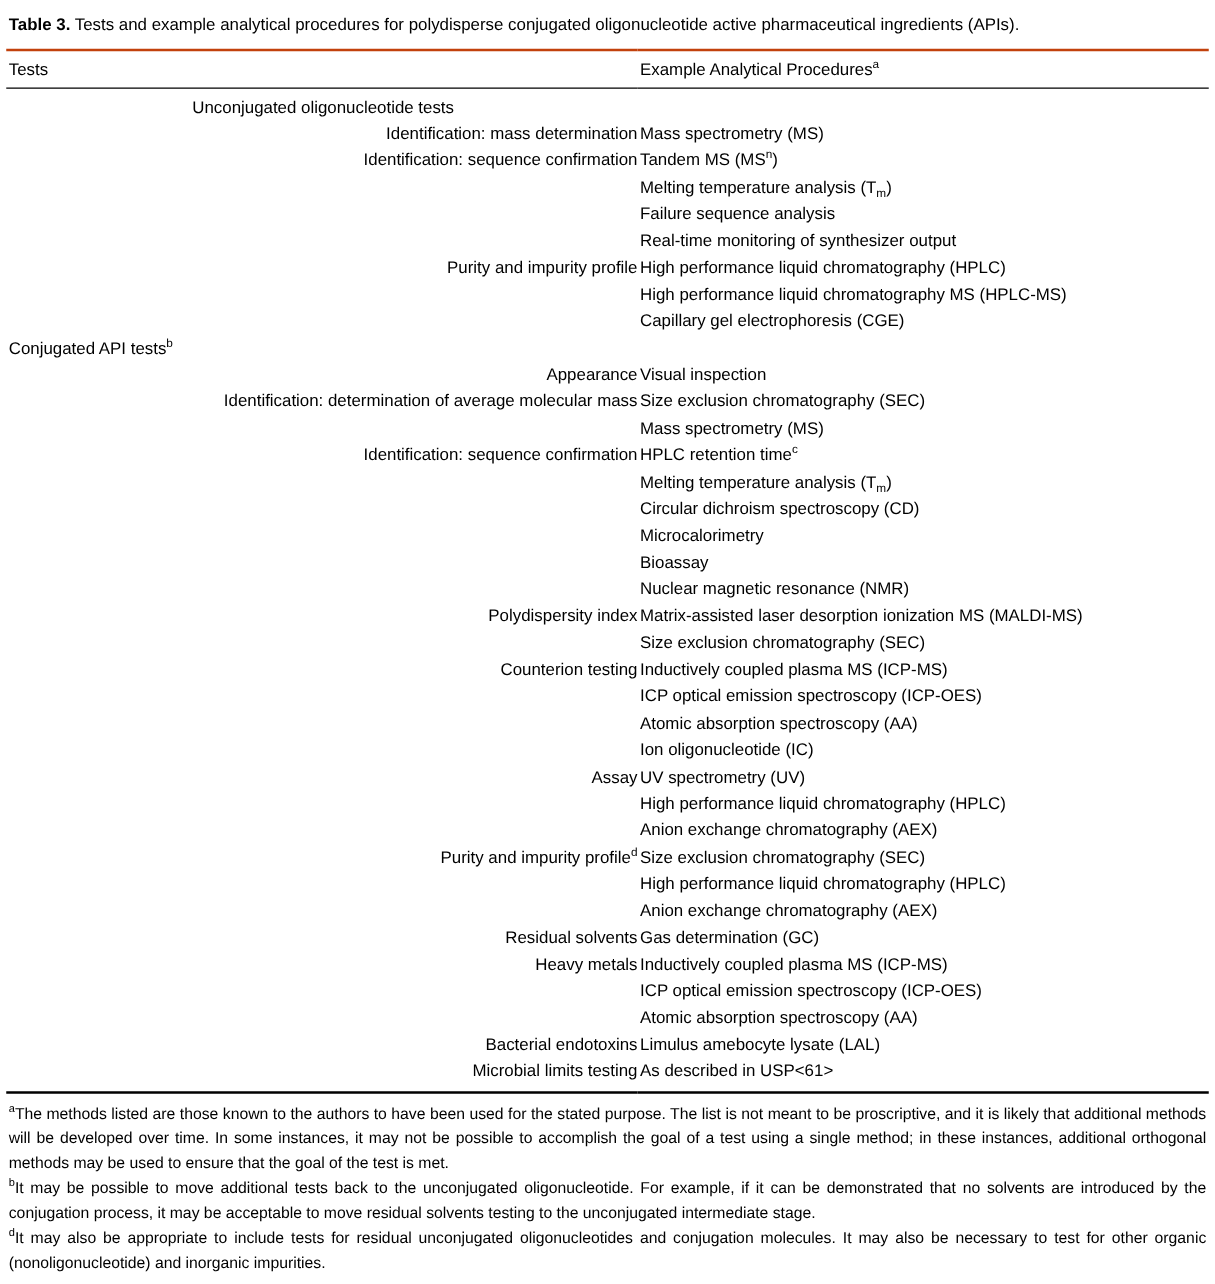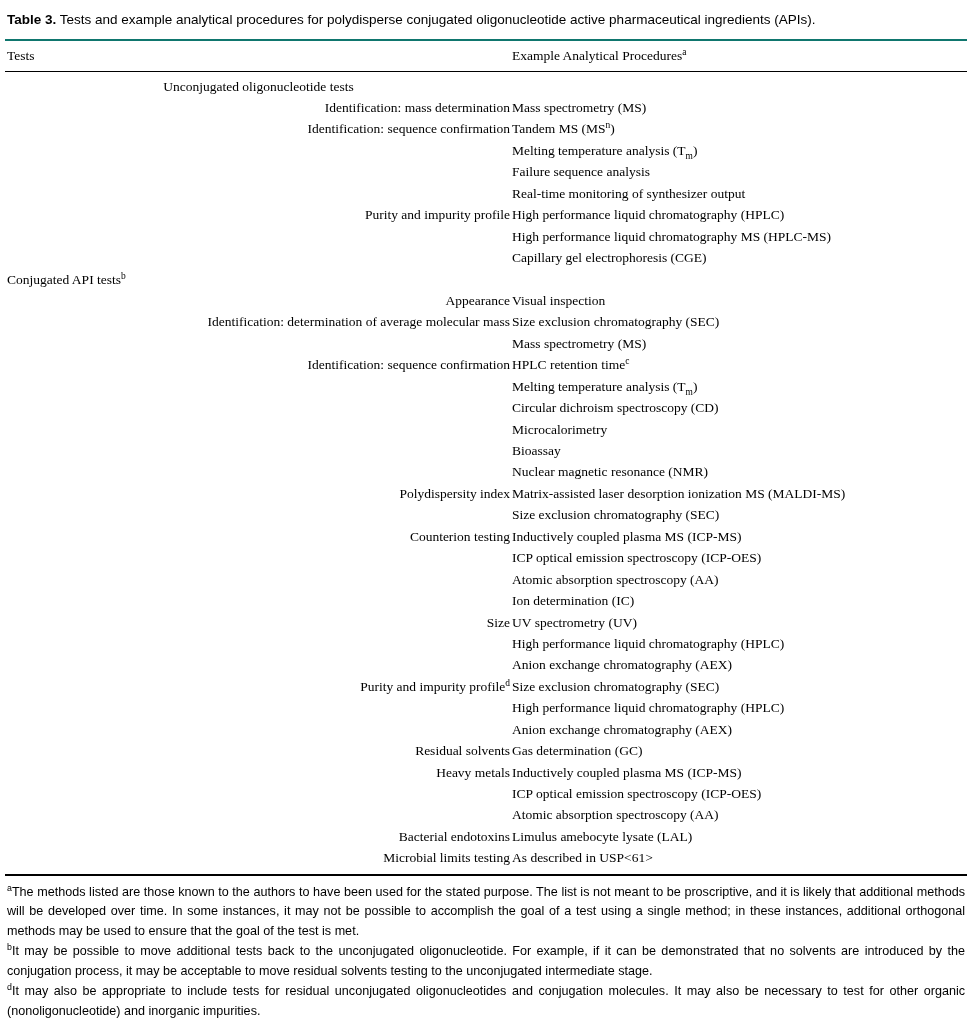--- a/index.html
+++ b/index.html
@@ -21,24 +21,23 @@
     line-height: 1.45;
     padding: 2px 2px 9px 2px;
   }
   .table-title .label {
     font-weight: bold;
     margin-top: 20px;
   }
   table.api-table {
     width: 100%;
     border-collapse: collapse;
-    border-top: 2px solid #0f766e;
+    border-top: 2px solid #c2410c;
     border-bottom: 2px solid #000;
     font-size: 13.5px;
-    font-family: Liberation Serif, serif;
   }
   table.api-table col.col-tests { width: 505px; }
   table.api-table thead th {
     text-align: left;
     font-weight: normal;
     font-size: 13.5px;
     padding: 7px 0 7px 2px;
     border-bottom: 1px solid #000;
   }
   table.api-table td {
@@ -183,24 +182,24 @@
         <tr>
           <td class="indent"></td>
           <td>ICP optical emission spectroscopy (ICP-OES)</td>
         </tr>
         <tr>
           <td class="indent"></td>
           <td>Atomic absorption spectroscopy (AA)</td>
         </tr>
         <tr>
           <td class="indent"></td>
-          <td>Ion determination (IC)</td>
-        </tr>
-        <tr>
-          <td class="indent">Size</td>
+          <td>Ion oligonucleotide (IC)</td>
+        </tr>
+        <tr>
+          <td class="indent">Assay</td>
           <td>UV spectrometry (UV)</td>
         </tr>
         <tr>
           <td class="indent"></td>
           <td>High performance liquid chromatography (HPLC)</td>
         </tr>
         <tr>
           <td class="indent"></td>
           <td>Anion exchange chromatography (AEX)</td>
         </tr>

